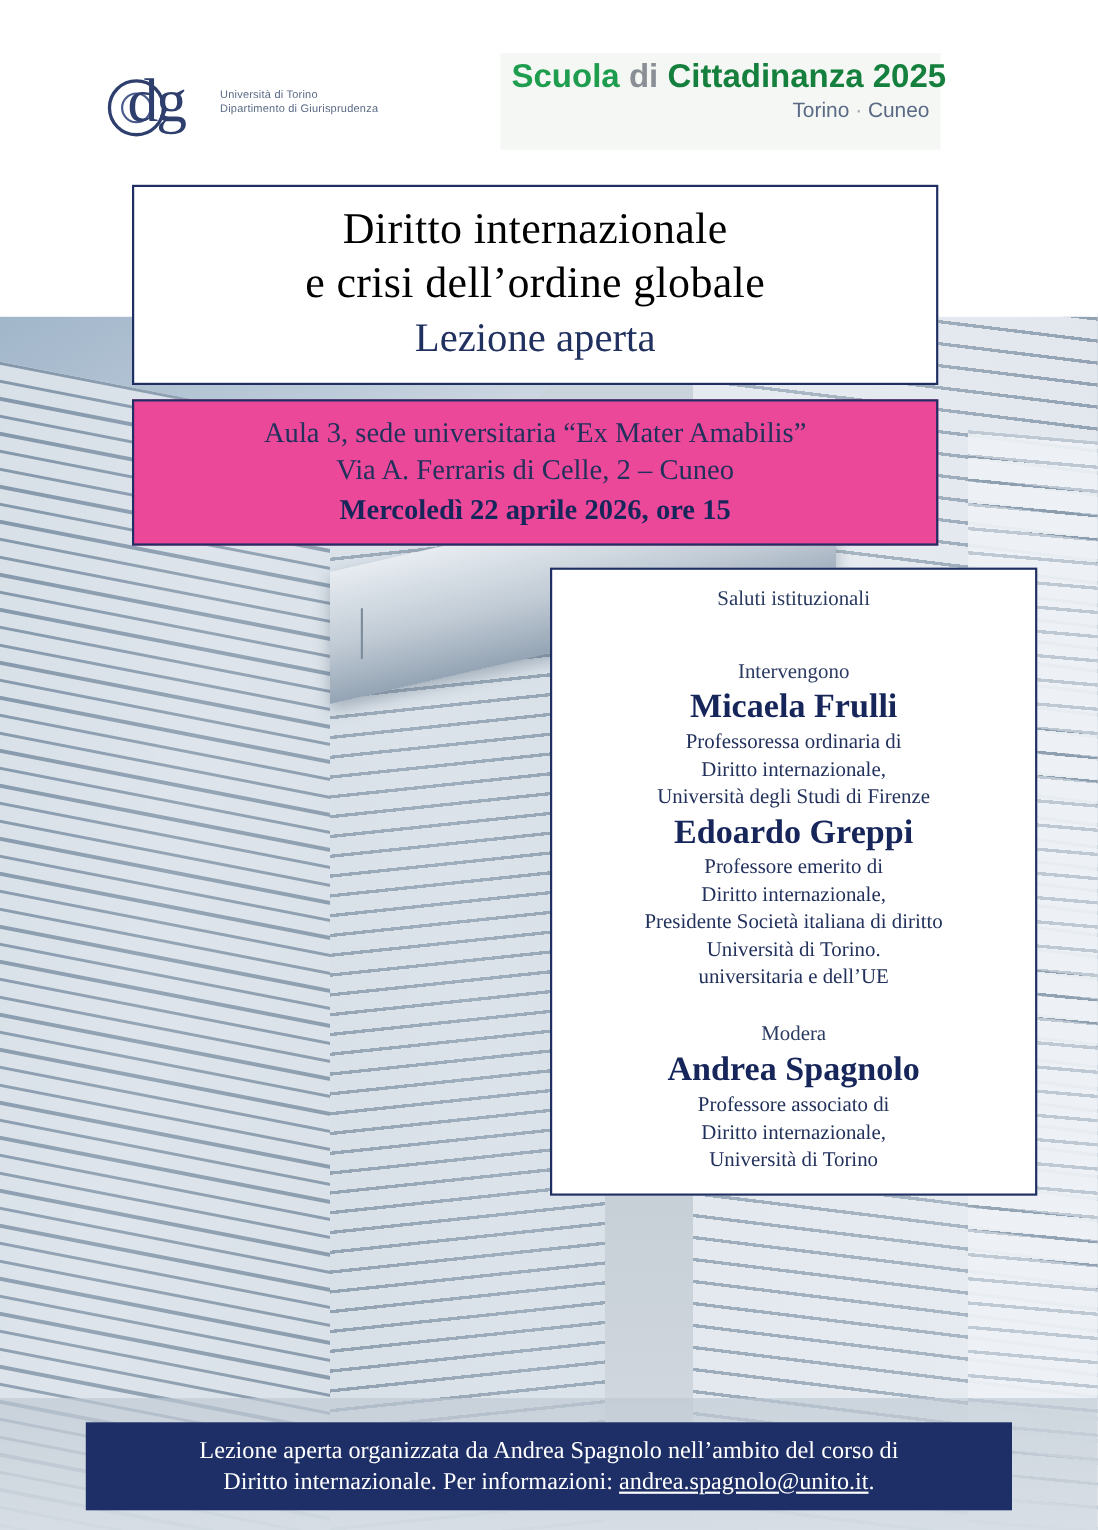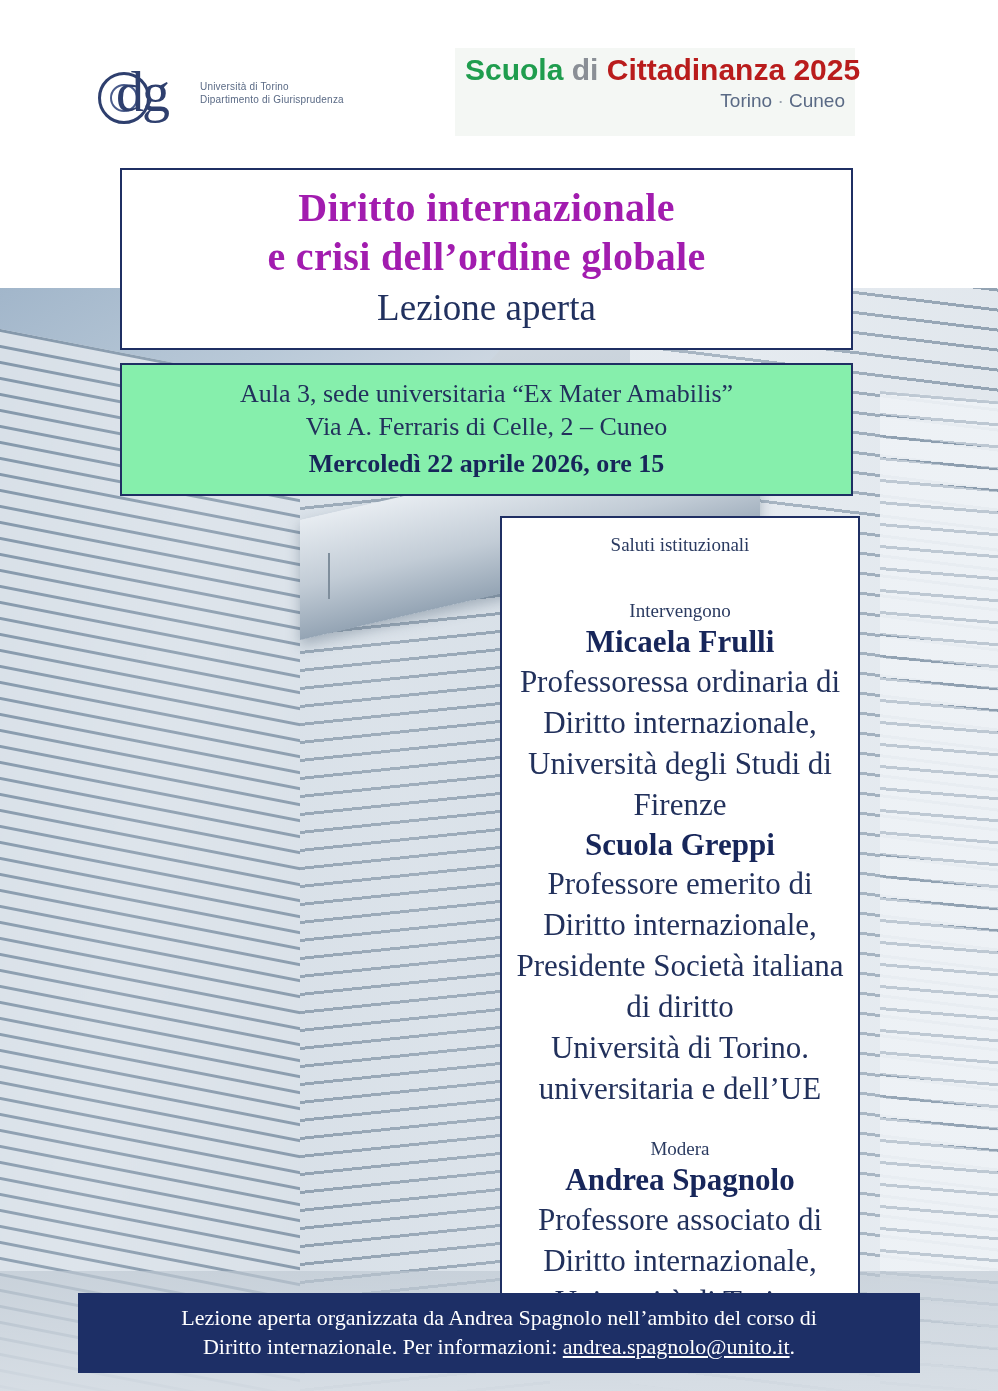--- a/index.html
+++ b/index.html
@@ -183,21 +183,21 @@
   }
   #scuola-line1 {
     font-family: "Liberation Sans", sans-serif;
     font-weight: bold;
     font-size: 30px;
     line-height: 1.08;
     white-space: nowrap;
   }
   #scuola-line1 .green { color: #1f9d4e; }
   #scuola-line1 .grey  { color: #8a8f96; font-weight: bold; }
-  #scuola-line1 .red   { color: #b91c1c; }
+  #scuola-line1 .red   { color: #15803d; }
   #scuola-line2 {
     font-family: "Liberation Sans", sans-serif;
     font-size: 19px;
     color: #5a6a85;
     text-align: right;
     margin-top: 4px;
     white-space: nowrap;
   }
   #scuola-line2 .dot { color: #9aa2ad; }
 
@@ -207,42 +207,42 @@
     left: 120px; top: 168px;
     width: 733px;
     box-sizing: border-box;
     border: 2px solid #1f2f63;
     background: #ffffff;
     padding: 14px 10px 16px 10px;
     text-align: center;
   }
   #title-box .t1, #title-box .t2 {
     font-family: "Liberation Serif", serif;
-    font-weight: bold;
+    font-weight: normal;
     font-size: 40px;
-    color: #a21caf;
+    color: #000000;
     line-height: 1.22;
     letter-spacing: .3px;
   }
   #title-box .t3 {
     font-family: "Liberation Serif", serif;
     font-size: 37px;
     color: #21315f;
     line-height: 1.3;
     margin-top: 2px;
   }
 
   
   #venue-box {
     position: absolute;
     left: 120px; top: 363px;
     width: 733px;
     box-sizing: border-box;
     border: 2px solid #1f2f63;
-    background: #86efac;
+    background: #ec4899;
     padding: 12px 10px 14px 10px;
     text-align: center;
   }
   #venue-box .v1, #venue-box .v2 {
     font-family: "Liberation Serif", serif;
     font-size: 26px;
     color: #22315c;
     line-height: 1.28;
   }
   #venue-box .v3 {
@@ -251,21 +251,21 @@
     font-size: 26px;
     color: #17265a;
     line-height: 1.3;
     margin-top: 3px;
   }
 
   
   #speakers-box {
     position: absolute;
     left: 500px; top: 516px;
-    width: 360px;
+    width: 443px;
     box-sizing: border-box;
     border: 2px solid #1f2f63;
     background: #ffffff;
     padding: 14px 12px 18px 12px;
     text-align: center;
   }
   .sp-small {
     font-family: "Liberation Serif", serif;
     font-size: 19px;
     color: #2a3a60;
@@ -273,21 +273,21 @@
   }
   .sp-name {
     font-family: "Liberation Serif", serif;
     font-weight: bold;
     font-size: 31px;
     color: #17265a;
     line-height: 1.25;
   }
   .sp-role {
     font-family: "Liberation Serif", serif;
-    font-size: 31px;
+    font-size: 19px;
     color: #22315c;
     line-height: 1.32;
   }
   .gap-lg { height: 40px; }
   .gap-md { height: 26px; }
 
   
   #footer {
     position: absolute;
     left: 78px; bottom: 18px;
@@ -367,21 +367,21 @@
 
     <div class="gap-lg"></div>
 
     <div class="sp-small">Intervengono</div>
 
     <div class="sp-name">Micaela Frulli</div>
     <div class="sp-role">Professoressa ordinaria di</div>
     <div class="sp-role">Diritto internazionale,</div>
     <div class="sp-role">Università degli Studi di Firenze</div>
 
-    <div class="sp-name">Scuola Greppi</div>
+    <div class="sp-name">Edoardo Greppi</div>
     <div class="sp-role">Professore emerito di</div>
     <div class="sp-role">Diritto internazionale,</div>
     <div class="sp-role">Presidente Società italiana di diritto</div>
     <div class="sp-role">Università di Torino.</div>
     <div class="sp-role">universitaria e dell’UE</div>
 
     <div class="gap-md"></div>
 
     <div class="sp-small">Modera</div>
     <div class="sp-name">Andrea Spagnolo</div>

